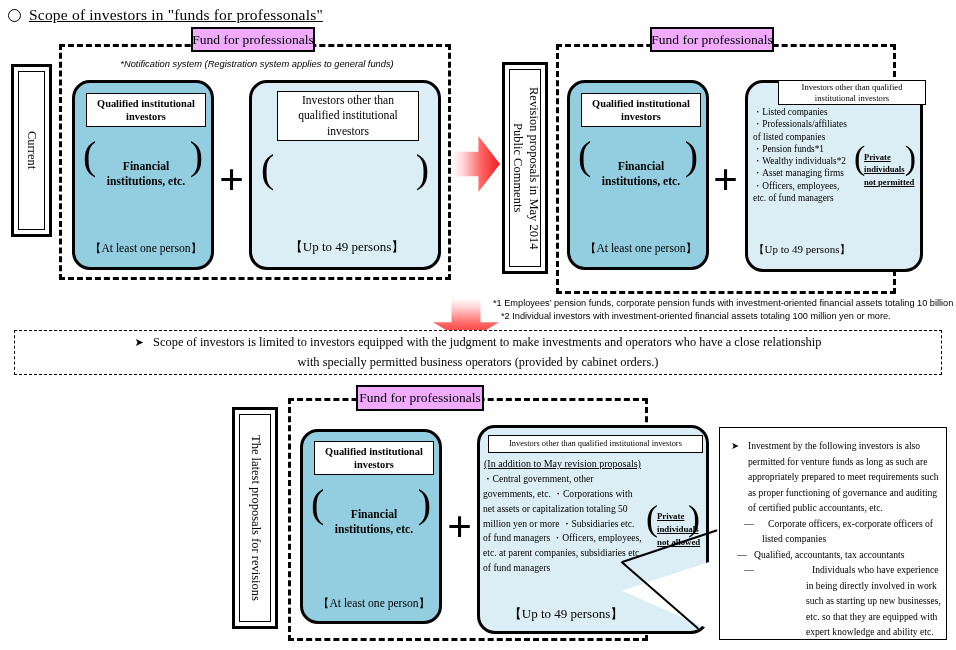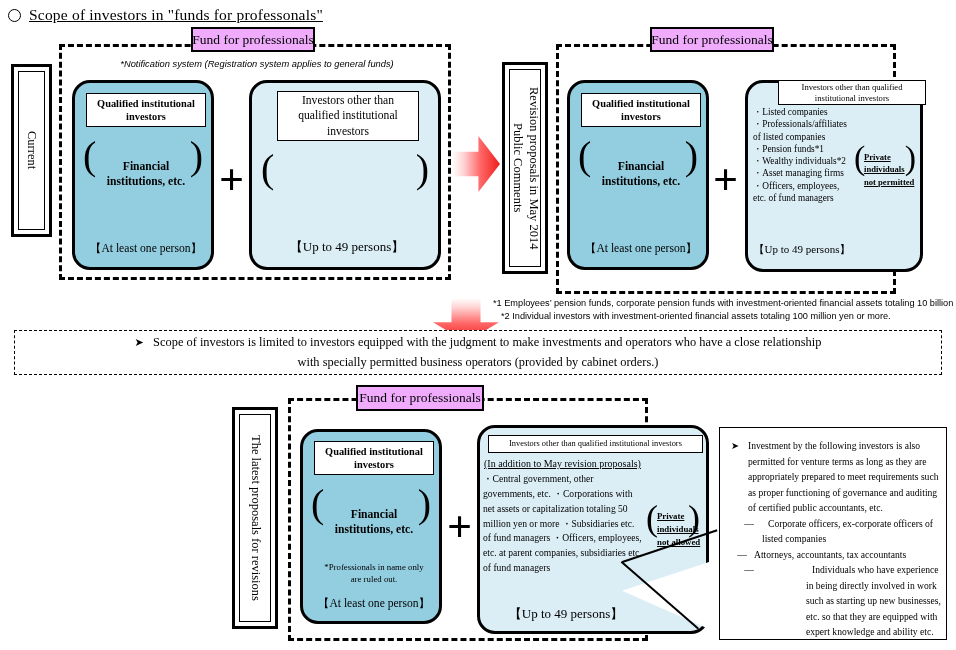--- a/index.html
+++ b/index.html
@@ -247,24 +247,20 @@
   <div class="cap cap-b" style="left:11px; top:9px; width:120px; height:34px; font-size:10.4px; line-height:1.25; white-space:pre-line;">
     <span>Qualified institutional
 investors</span>
   </div>
   <div class="brk" style="left:8px; top:52px;">(</div>
   <div class="brk" style="right:8px; top:52px;">)</div>
   <div class="centered bold" style="left:14px; top:59px; width:114px; font-size:11.6px; line-height:1.35; white-space:pre-line;">
     <span>Financial
 institutions, etc.</span>
   </div>
-  <div class="centered" style="left:10px; top:118px; width:122px; font-size:8.8px; line-height:1.35; white-space:pre-line;">
-    <span>*Professionals in name only
-are ruled out.</span>
-  </div>
   <div class="centered" style="left:6px; bottom:10px; width:130px; font-size:11.6px;">
     <span>【At least one person】</span>
   </div>
 </div>
 
 <div class="plus" style="left:447px; top:505px;">+</div>
 
 <div class="panel light" style="left:477px; top:425px; width:232px; height:209px;">
   <div class="cap" style="left:8px; top:7px; width:215px; height:18px; font-size:8.4px; line-height:1.2;">
     <span>Investors other than qualified institutional investors</span>
@@ -287,28 +283,28 @@
 </div>
 
 <div id="callout-point" style="left:622px; top:559px; width:96px; height:74px; z-index:3;"></div>
 <div class="abs" style="left:622px; top:561px; width:100px; height:1.6px; background:#000; transform-origin:0 0; transform:rotate(-18.5deg); z-index:4;"></div>
 <div class="abs" style="left:622px; top:561px; width:102px; height:1.6px; background:#000; transform-origin:0 0; transform:rotate(41deg); z-index:4;"></div>
 
 <div id="callout" style="left:719px; top:427px; width:228px; height:213px; z-index:5;">
   <div id="callout-body" style="left:9px; top:10px; width:212px;">
     <div class="co-row">
       <span class="co-dash">➤</span>
-      <span style="flex:1;">Investment by the following investors is also permitted for  venture terms as long as they are appropriately prepared to meet requirements such as proper functioning of governance and auditing of certified public accountants, etc.</span>
+      <span style="flex:1;">Investment by the following investors is also permitted for  venture funds as long as such are appropriately prepared to meet requirements such as proper functioning of governance and auditing of certified public accountants, etc.</span>
     </div>
     <div class="co-row co-ind" style="padding-left:14px;">
       <span class="co-dash">—</span>
       <span style="flex:1; text-indent:6px;">Corporate officers,  ex-corporate officers  of listed companies</span>
     </div>
     <div class="co-row" style="padding-left:8px;">
       <span class="co-dash" style="width:10px;flex:0 0 10px;">—</span>
-      <span style="flex:1;">Attorneys, accountants, tax accountants</span>
+      <span style="flex:1;">Qualified, accountants, tax accountants</span>
     </div>
     <div class="co-row" style="padding-left:14px;">
       <span class="co-dash">—</span>
       <span style="flex:1; text-indent:6px;margin-left:44px;">Individuals who have experience in being directly involved in work such as starting up new businesses, etc. so that they are equipped with expert knowledge and ability etc.</span>
     </div>
   </div>
 </div>
 
 </body></html>

